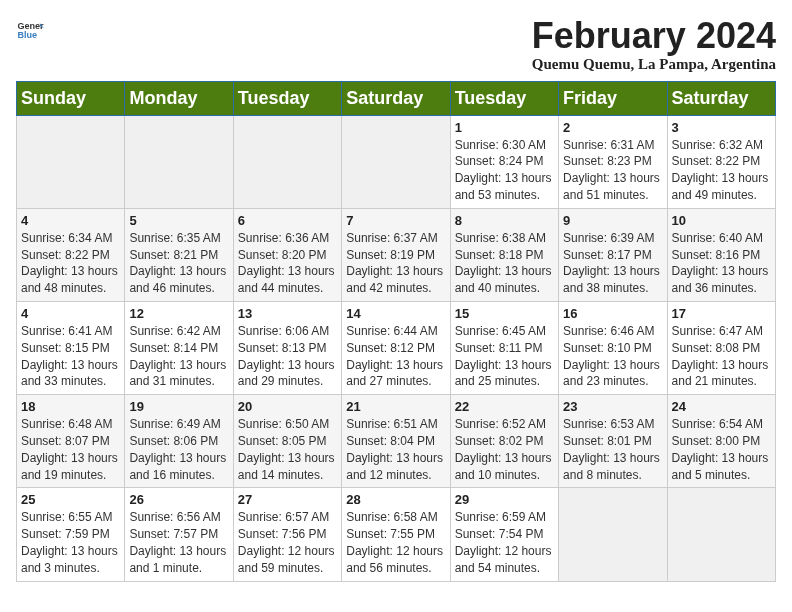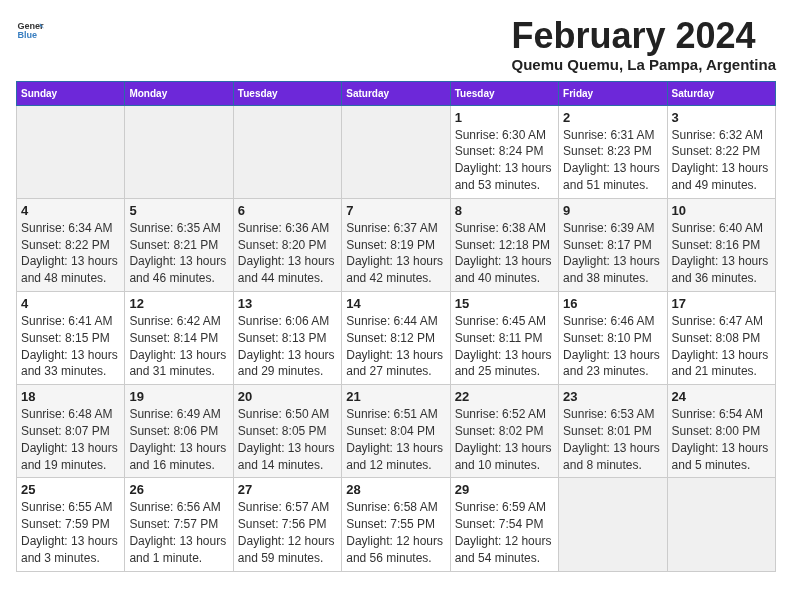--- a/index.html
+++ b/index.html
@@ -19,42 +19,43 @@
     .logo {
       display: flex;
       align-items: center;
       gap: 4px;
     }
     .logo-icon {
       width: 28px;
       height: 28px;
     }
     .title-area {
-      text-align: left;
+      text-align: center;
     }
     .cal-title {
       font-size: 36px;
       font-weight: bold;
       color: #222;
       line-height: 1.1;
     }
     .cal-subtitle {
       font-size: 15px;
       font-weight: bold;
       color: #222;
+      font-family: Liberation Serif, serif;
     }
     table {
       width: 100%;
       border-collapse: collapse;
       table-layout: fixed;
     }
     thead tr th {
-      background-color: #6d28d9;
+      background-color: #4d7c0f;
       color: #fff;
-      font-size: 10px;
+      font-size: 18px;
       font-weight: bold;
       padding: 6px 4px;
       text-align: left;
       border: 1px solid #2a6ca8;
     }
     tbody tr td {
       border: 1px solid #ccc;
       vertical-align: top;
       padding: 4px 4px 4px 4px;
       font-size: 10.5px;
@@ -164,21 +165,21 @@
         <td>
           <span class="day-number">7</span>
           <div class="day-info">Sunrise: 6:37 AM
 Sunset: 8:19 PM
 Daylight: 13 hours
 and 42 minutes.</div>
         </td>
         <td>
           <span class="day-number">8</span>
           <div class="day-info">Sunrise: 6:38 AM
-Sunset: 12:18 PM
+Sunset: 8:18 PM
 Daylight: 13 hours
 and 40 minutes.</div>
         </td>
         <td>
           <span class="day-number">9</span>
           <div class="day-info">Sunrise: 6:39 AM
 Sunset: 8:17 PM
 Daylight: 13 hours
 and 38 minutes.</div>
         </td>

